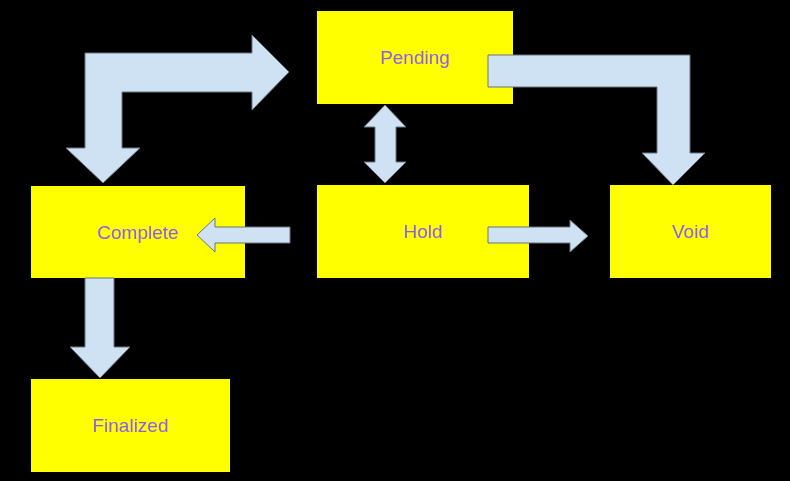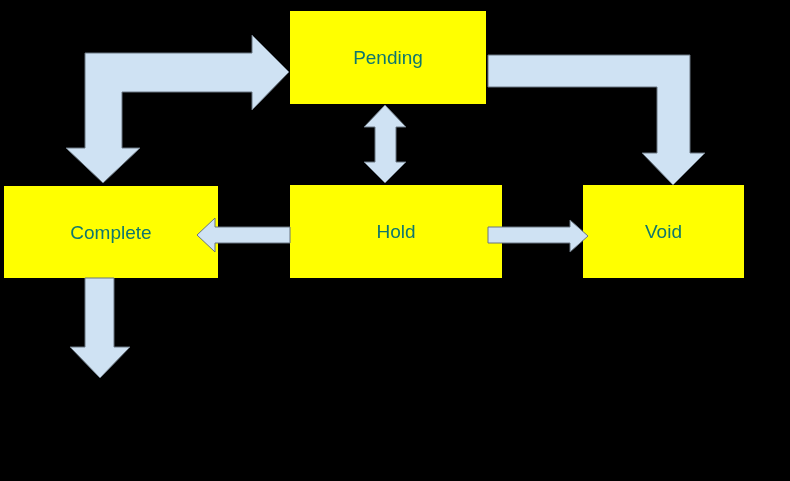--- a/index.html
+++ b/index.html
@@ -11,27 +11,28 @@
     position: relative;
     width: 790px;
     height: 481px;
     background: #000000;
     overflow: hidden;
     font-family: "Liberation Sans", sans-serif;
   }
   .node {
     position: absolute;
     background: #ffff00;
-    color: #0f766e;
+    color: #8b5cf6;
     display: flex;
     align-items: center;
     justify-content: center;
     font-size: 19px;
     line-height: 1;
     text-align: center;
+    margin-left: 27px;
   }
   #node-pending   { left: 290px; top: 11px;  width: 196px; height: 93px; }
   #node-complete  { left: 4px;   top: 186px; width: 214px; height: 92px; }
   #node-hold      { left: 290px; top: 185px; width: 212px; height: 93px; }
   #node-void      { left: 583px; top: 185px; width: 161px; height: 93px; }
   #node-finalized { left: 4px;   top: 379px; width: 199px; height: 93px; }
   svg.arrows {
     position: absolute;
     left: 0;
     top: 0;
@@ -59,20 +60,23 @@
   </div>
 
   <div class="node" id="node-hold">
     <span>Hold</span>
   </div>
 
   <div class="node" id="node-void">
     <span>Void</span>
   </div>
 
+  <div class="node" id="node-finalized">
+    <span>Finalized</span>
+  </div>
 
   <svg class="arrows" viewBox="0 0 790 481" xmlns="http://www.w3.org/2000/svg">
 
     <polygon points="85,53 252,53 252,35 289,72 252,110 252,92 122,92 122,148 140,148 103,183 66,148 85,148" fill="#cfe2f3"></polygon>
 
     <polygon points="488,55 690,55 690,153 705,153 673,185 642,153 657,153 657,87 488,87" fill="#cfe2f3"></polygon>
 
     <polygon points="385,105 406,127 396,127 396,162 406,162 385,183 364,162 375,162 375,127 364,127" fill="#cfe2f3"></polygon>
 
     <polygon points="290,227 215,227 215,218 197,235 215,252 215,243 290,243" fill="#cfe2f3"></polygon>

